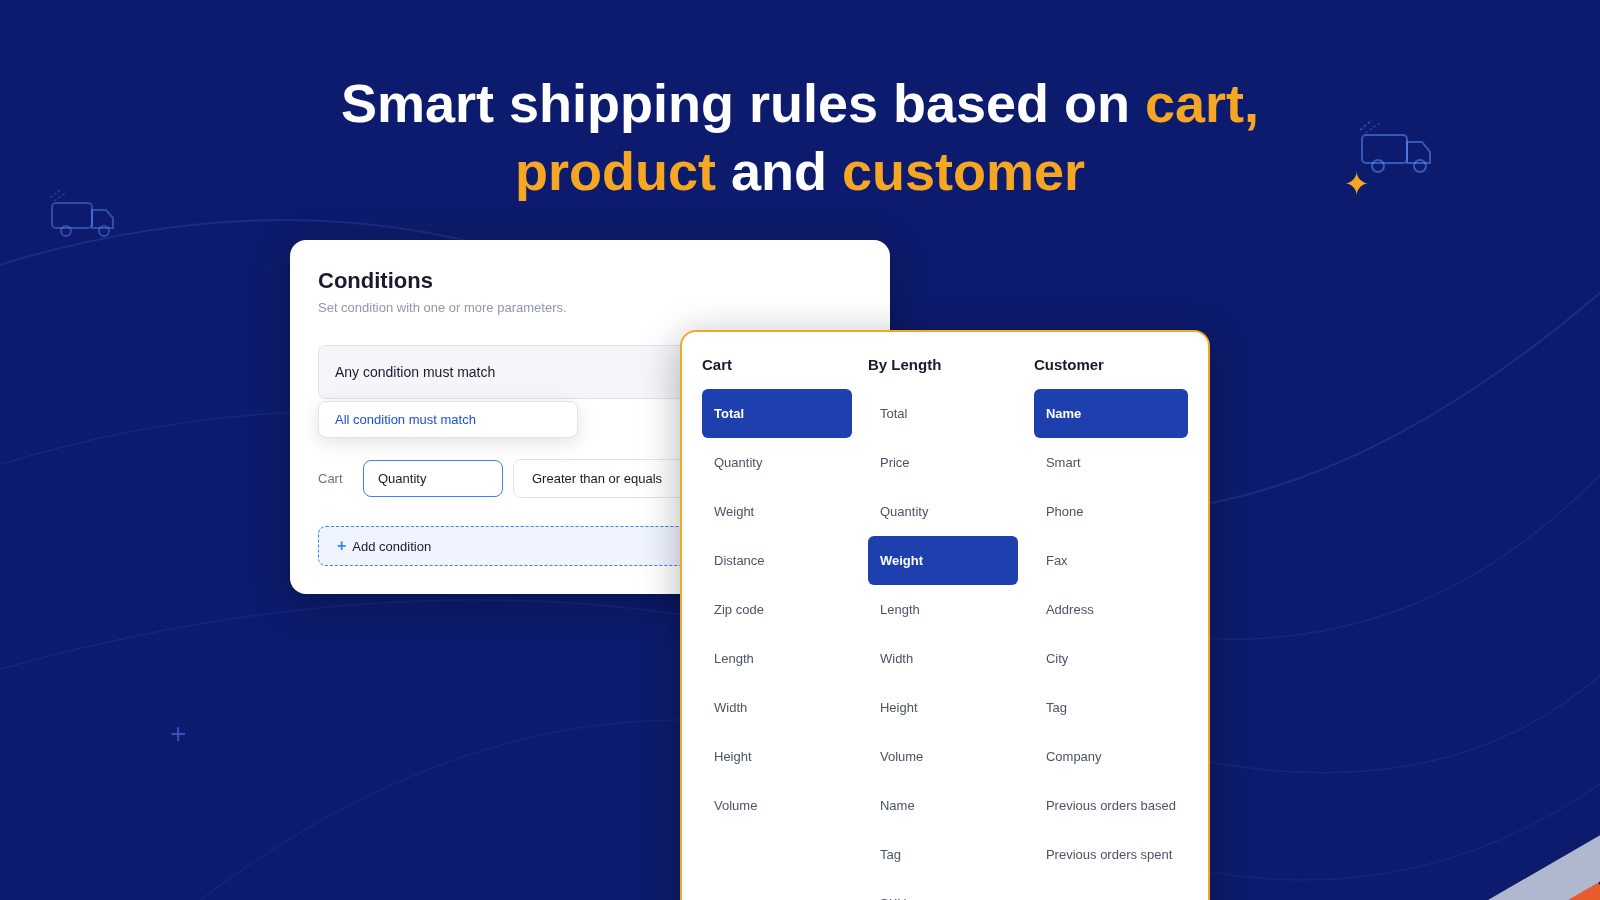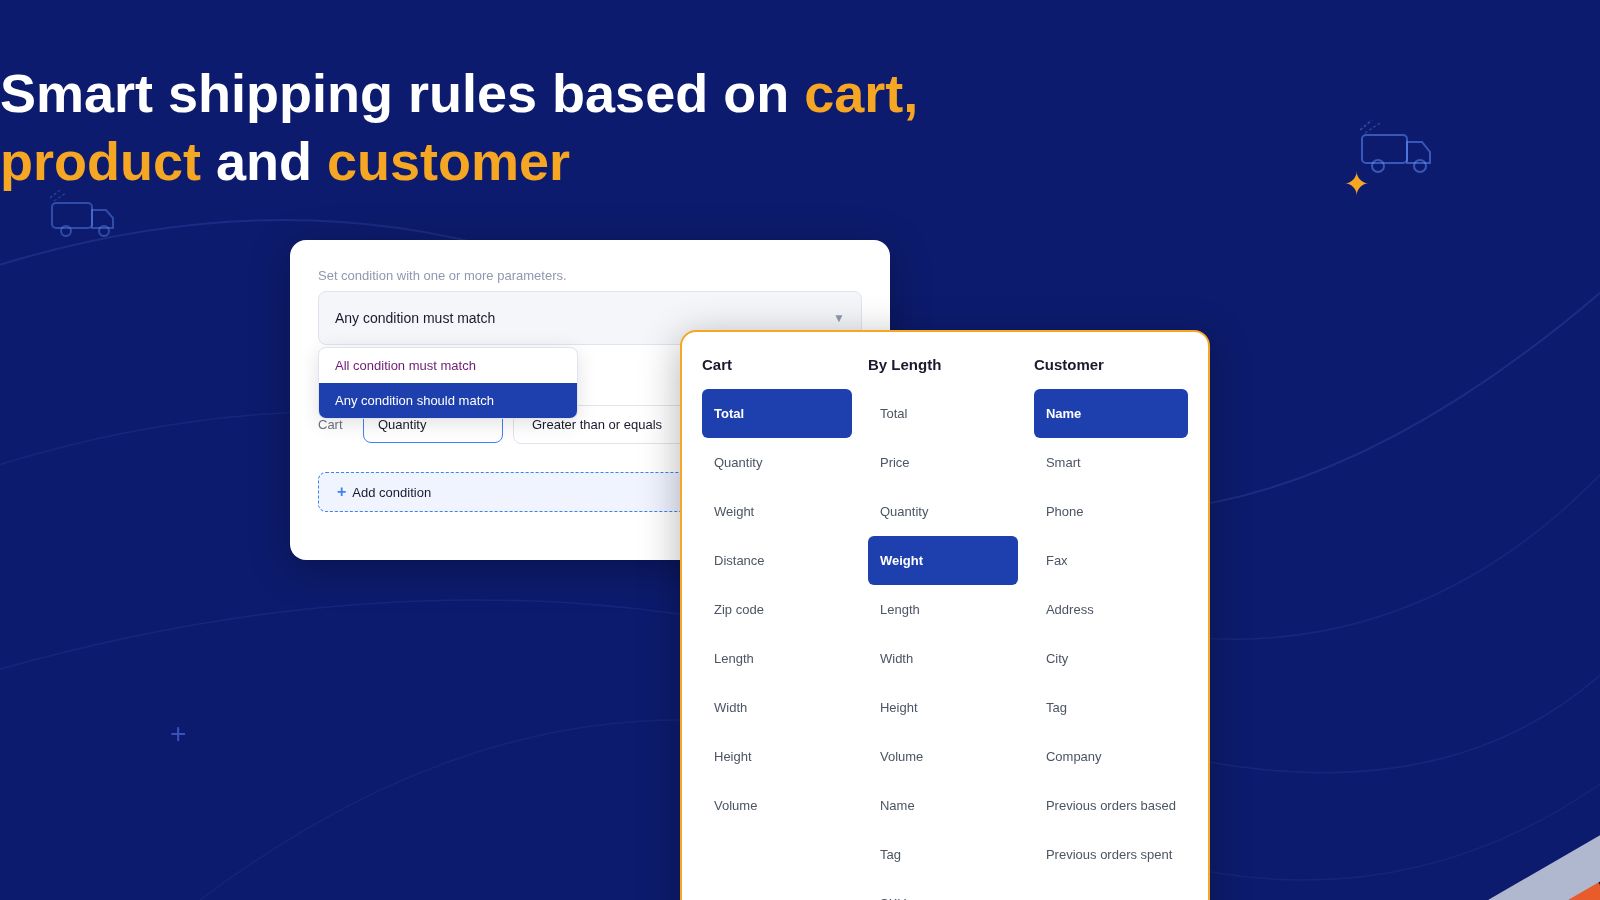--- a/index.html
+++ b/index.html
@@ -73,23 +73,23 @@
       bottom: 30px; right: -20px;
       width: 280px; height: 40px;
       background: #b0b8d0;
       transform: rotate(-30deg);
       transform-origin: bottom right;
     }
 
     
     .heading-section {
       position: absolute;
-      top: 60px;
+      top: 70px;
       left: 0; right: 0;
-      text-align: left;
+      text-align: center;
     }
     .heading-section h1 {
       font-size: 54px;
       font-weight: 800;
       color: #ffffff;
       line-height: 1.25;
     }
     .heading-section h1 .orange { color: #f5a623; }
 
     
@@ -114,21 +114,21 @@
     }
     .conditions-card h2 {
       font-size: 22px;
       font-weight: 700;
       color: #1a1a2e;
       margin-bottom: 6px;
     }
     .conditions-card .subtitle {
       font-size: 13px;
       color: #9098b0;
-      margin-bottom: 8px;
+      margin-bottom: 30px;
     }
 
     
     .dropdown-wrapper {
       position: relative;
       margin-bottom: 0;
     }
     .dropdown-trigger {
       width: 100%;
       background: #f5f6fa;
@@ -156,21 +156,21 @@
       background: #fff;
       border: 1.5px solid #e0e4ef;
       border-radius: 8px;
       box-shadow: 0 4px 20px rgba(0,0,0,0.12);
       z-index: 10;
       overflow: hidden;
     }
     .dropdown-menu-item {
       padding: 10px 16px;
       font-size: 13px;
-      color: #701a75;
+      color: #1d4ed8;
       cursor: pointer;
     }
     .dropdown-menu-item.active {
       background: #1e40af;
       color: #fff;
     }
 
     
     .condition-row {
       display: flex;
@@ -309,31 +309,31 @@
 <div class="heading-section">
   <h1>
     <span>Smart shipping rules based on </span><span class="orange">cart,</span><br>
     <span class="orange">product</span><span> and </span><span class="orange">customer</span>
   </h1>
 </div>
 
 <div class="main-container">
 
   <div class="conditions-card">
+    <h2>Conditions</h2>
     <p class="subtitle">Set condition with one or more parameters.</p>
 
     <div class="dropdown-wrapper">
       <div class="dropdown-trigger">
         <span>Any condition must match</span>
         <span class="chevron">▼</span>
       </div>
 
       <div class="dropdown-menu">
         <div class="dropdown-menu-item">All condition must match</div>
-        <div class="dropdown-menu-item active">Any condition should match</div>
       </div>
     </div>
 
     <div class="condition-row">
       <span class="condition-label">Cart</span>
       <input class="condition-input" type="text" value="Quantity" style="">
       <select class="condition-select">
         <option>Greater than or equals</option>
         <option>Less than</option>
         <option>Equals</option>

